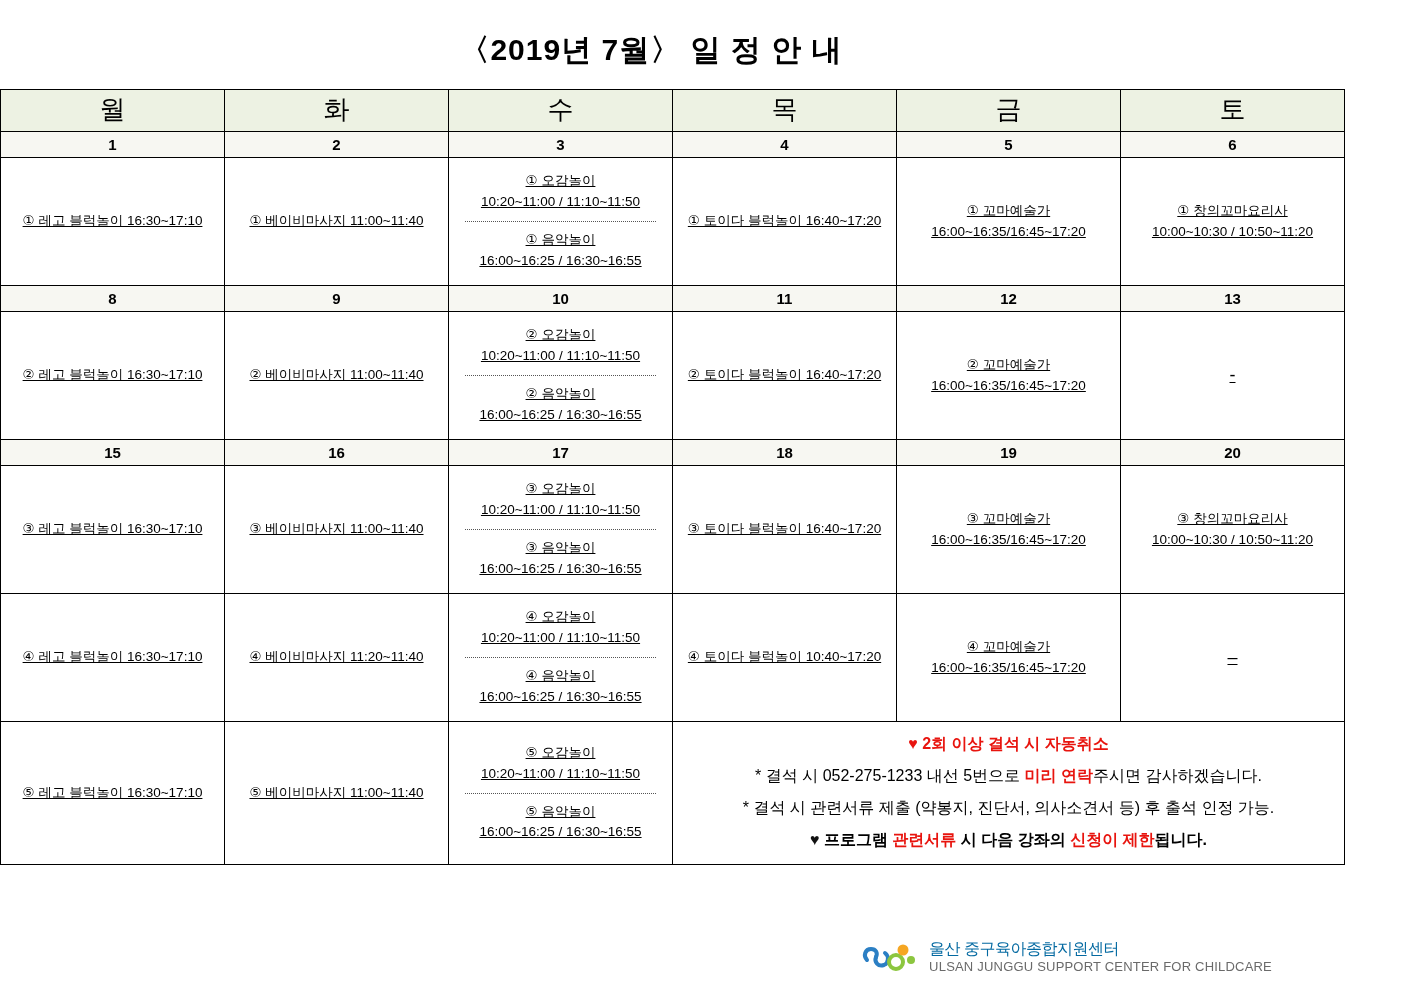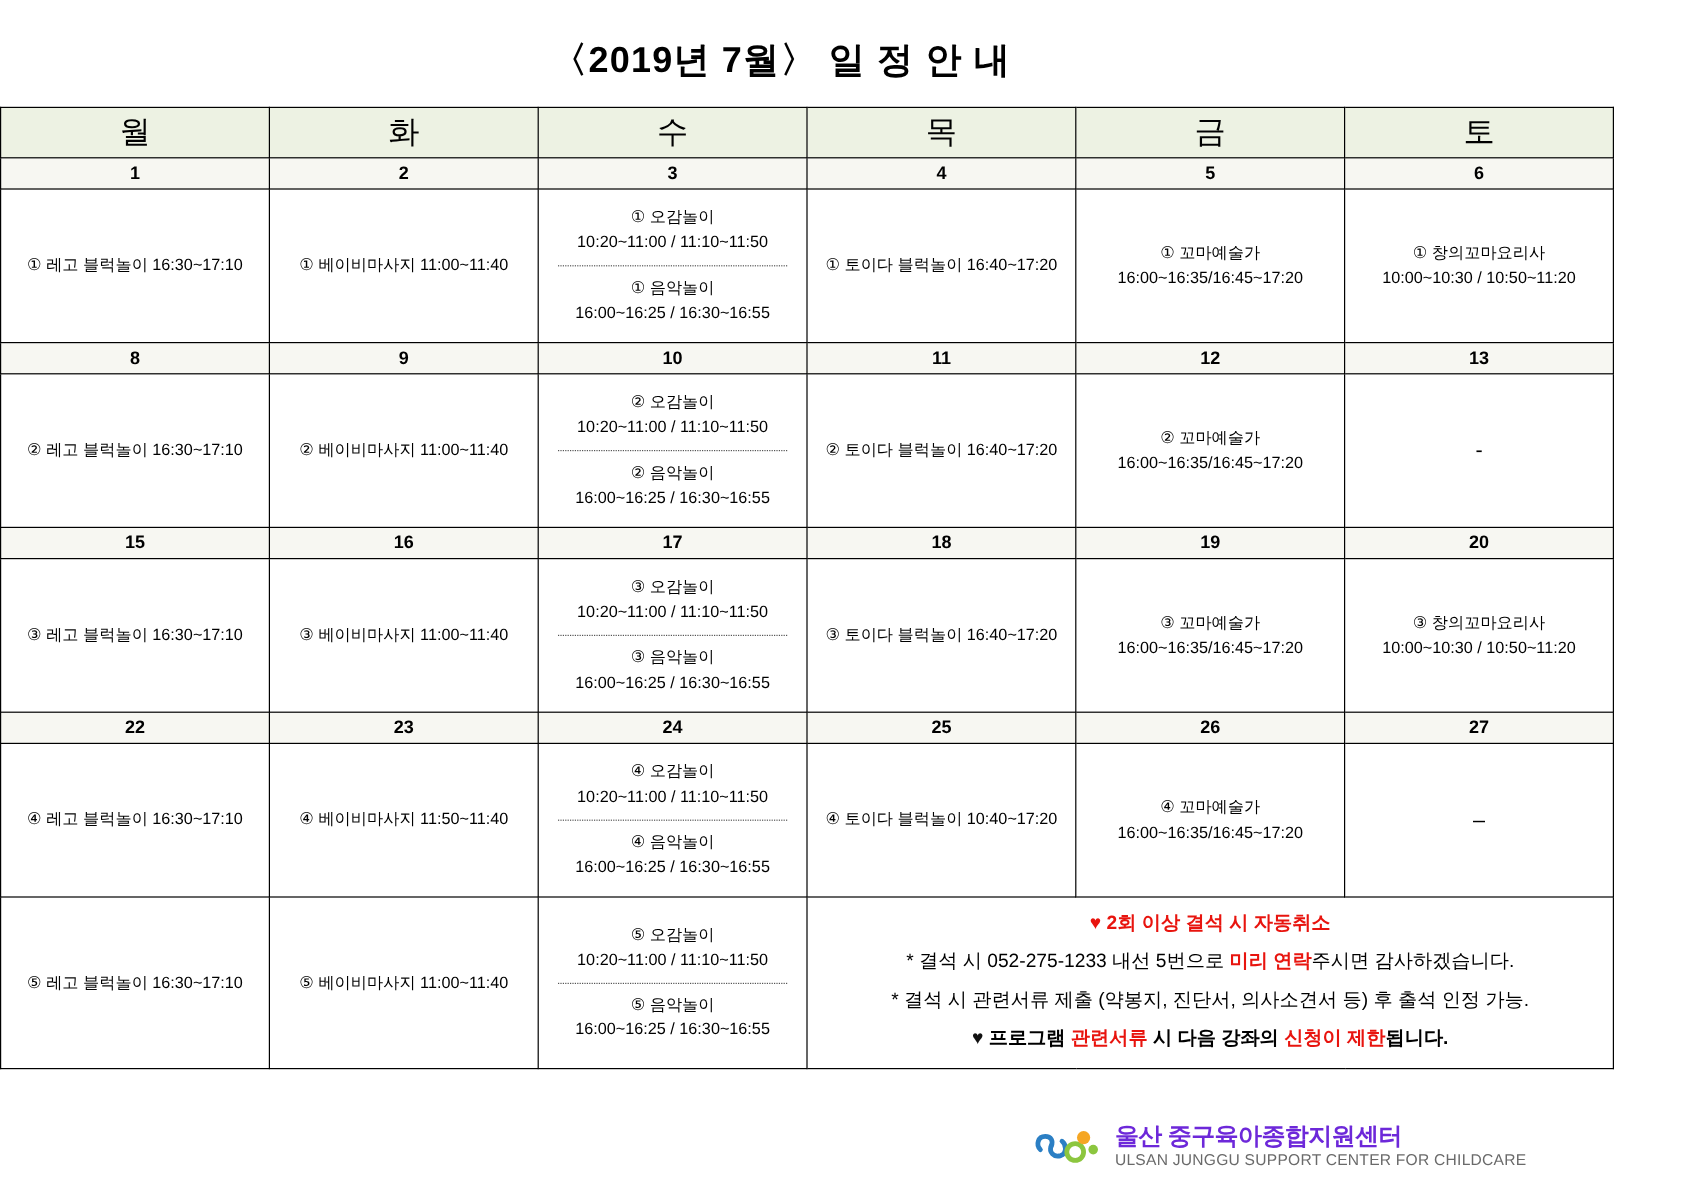--- a/index.html
+++ b/index.html
@@ -60,20 +60,21 @@
   }
   td.datecell.blank-right {
     background: #ffffff;
     border: none;
   }
   td.eventcell {
     height: 128px;
     font-size: 13.5px;
     padding: 4px 6px;
     line-height: 1.55;
+    text-decoration: underline;
   }
   .ev {
     padding: 3px 0;
   }
   .ev .l1 { white-space: nowrap; }
   .ev .l2 { white-space: nowrap; }
   .sep {
     border-top: 1px dotted #555;
     margin: 5px 10px;
     height: 0;
@@ -102,23 +103,23 @@
     display: flex;
     align-items: center;
     gap: 10px;
   }
   .logo-mark {
     width: 58px;
     height: 34px;
     position: relative;
   }
   .logo-text-k {
-    font-size: 20px;
-    font-weight: bold;
-    color: #6d28d9;
+    font-size: 16px;
+    font-weight: normal;
+    color: #0369a1;
     line-height: 1.15;
     letter-spacing: -0.5px;
   }
   .logo-text-e {
     font-size: 13px;
     color: #6a6a6a;
     letter-spacing: 0.2px;
   }
 </style>
 </head>
@@ -281,36 +282,28 @@
         </td>
         <td class="eventcell">
           <div class="ev">
             <div class="l1">③ 창의꼬마요리사</div>
             <div class="l2">10:00~10:30 / 10:50~11:20</div>
           </div>
         </td>
       </tr>
 
       <tr>
-        <td class="datecell">22</td>
-        <td class="datecell">23</td>
-        <td class="datecell">24</td>
-        <td class="datecell">25</td>
-        <td class="datecell">26</td>
-        <td class="datecell">27</td>
-      </tr>
-      <tr>
         <td class="eventcell">
           <div class="ev">
             <div class="l1">④ 레고 블럭놀이  16:30~17:10</div>
           </div>
         </td>
         <td class="eventcell">
           <div class="ev">
-            <div class="l1">④ 베이비마사지  11:50~11:40</div>
+            <div class="l1">④ 베이비마사지  11:20~11:40</div>
           </div>
         </td>
         <td class="eventcell">
           <div class="ev">
             <div class="l1">④ 오감놀이</div>
             <div class="l2">10:20~11:00 / 11:10~11:50</div>
           </div>
           <div class="sep"></div>
           <div class="ev">
             <div class="l1">④ 음악놀이</div>

